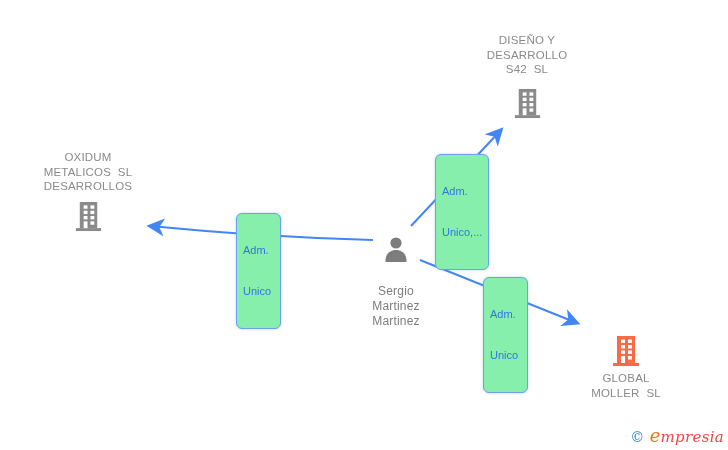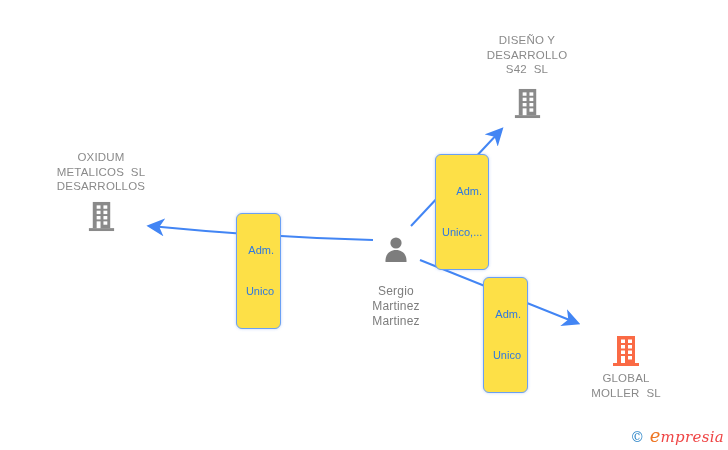--- a/index.html
+++ b/index.html
@@ -30,29 +30,29 @@
     line-height: 15px;
     letter-spacing: 0.2px;
   }
   .icon-wrap { display: inline-block; }
   .icon-building-gray { color: #8a8a8a; }
   .icon-building-orange { color: #fa6a45; }
   .icon-person { color: #7d7d7d; }
 
   .edge-label {
     position: absolute;
-    background: #fde047;
+    background: #86efac;
     border: 1.5px solid #6ba0f3;
     border-radius: 6px;
     box-shadow: 0 0 3px rgba(110, 155, 240, 0.45);
     color: #2f78e0;
     font-size: 11px;
     line-height: 13.5px;
     padding: 3px 6px;
-    text-align: right;
+    text-align: left;
     white-space: pre;
   }
 
   .watermark {
     position: absolute;
     right: 4px;
     bottom: 4px;
     font-family: "DejaVu Serif", serif;
     font-style: italic;
     font-size: 15px;
@@ -93,21 +93,21 @@
         <rect x="11" y="10" width="4" height="3.5" fill="#ffffff"></rect>
           <rect x="18" y="10" width="4" height="3.5" fill="#ffffff"></rect>
         <rect x="11" y="15.5" width="4" height="3.5" fill="#ffffff"></rect>
           <rect x="18" y="15.5" width="4" height="3.5" fill="#ffffff"></rect>
         <rect x="11" y="21" width="4" height="7" fill="#ffffff"></rect>
           <rect x="18" y="21" width="4" height="3.5" fill="#ffffff"></rect>
       </svg>
     </div>
   </div>
 
-  <div class="node" style="left:31px; top:150px; width:140px;">
+  <div class="node" style="left:18px; top:150px; width:140px;">
     <div class="node-label">
       <div class="node-line">OXIDUM</div>
       <div class="node-line">METALICOS  SL</div>
       <div class="node-line">DESARROLLOS</div>
     </div>
     <div class="icon-wrap icon-building-gray" style="margin-top:7px;">
       <svg width="31" height="31" viewBox="0 0 32 32">
         <rect x="3" y="28" width="26" height="3" fill="currentColor"></rect>
         <rect x="7" y="1" width="18" height="27" fill="currentColor"></rect>
         <rect x="11" y="4.5" width="4" height="3.5" fill="#ffffff"></rect>

